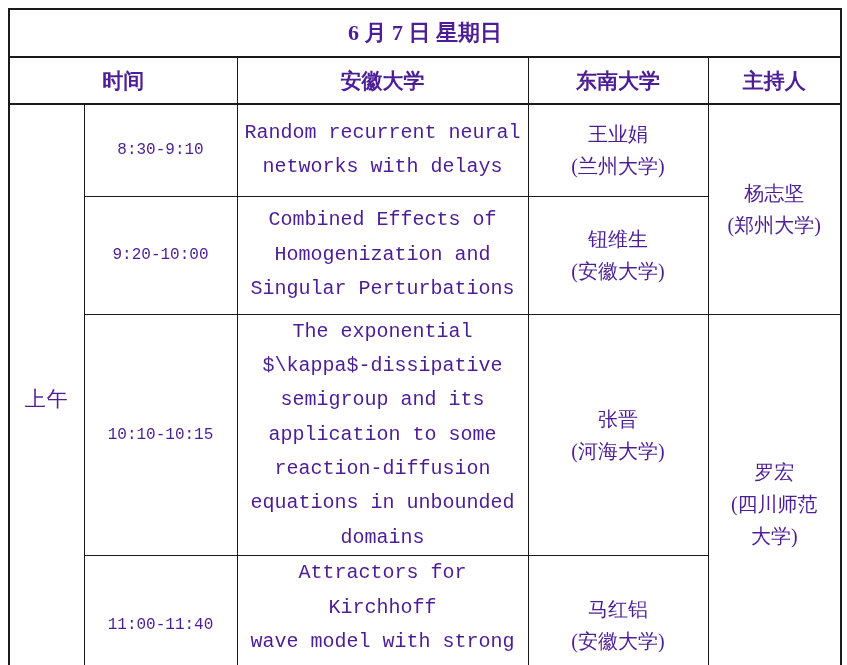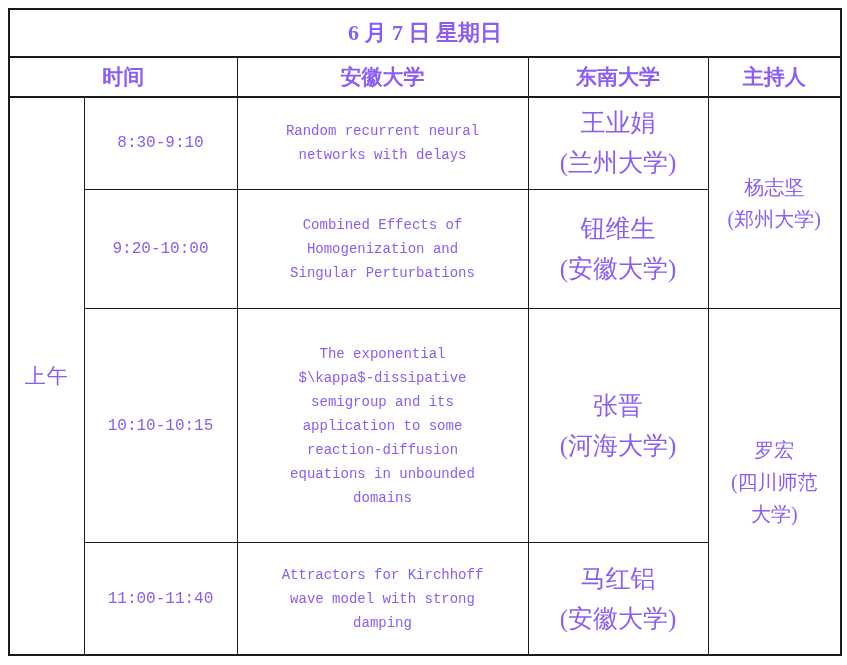--- a/index.html
+++ b/index.html
@@ -8,21 +8,21 @@
     background: #ffffff;
     width: 847px;
     height: 665px;
     overflow: hidden;
   }
   .page {
     position: relative;
     width: 847px;
     height: 665px;
     background: #ffffff;
-    color: #8b5cf6;
+    color: #4c1d95;
   }
   table.schedule {
     position: absolute;
     left: 8px;
     top: 8px;
     width: 832px;
     height: 648px;
     border-collapse: collapse;
     table-layout: fixed;
     background: #ffffff;
@@ -57,40 +57,40 @@
   }
   td.session-cell {
     font-size: 21px;
     letter-spacing: 1px;
   }
   td.time-cell {
     font-size: 16px;
     margin-left: 39px;
   }
   td.talk-cell {
-    font-size: 14px;
+    font-size: 20px;
     line-height: 1.72;
     white-space: pre-line;
   }
   td.speaker-cell {
-    font-size: 25px;
+    font-size: 20px;
     line-height: 1.6;
     white-space: pre-line;
   }
   td.chair-cell {
     font-size: 20px;
     line-height: 1.6;
     white-space: pre-line;
   }
   tr.row-1 { height: 92px; }
   tr.row-2 { height: 118px; }
   tr.row-3 { height: 232px; }
   tr.row-4 { height: 111px; }
   tr.title-row { height: 48px; }
-  tr.colhead-row { height: 39px; }
+  tr.colhead-row { height: 47px; }
 </style>
 </head>
 <body>
 
 <div class="page">
   <table class="schedule">
     <colgroup>
       <col style="width:75px">
       <col style="width:153px">
       <col style="width:291px">

